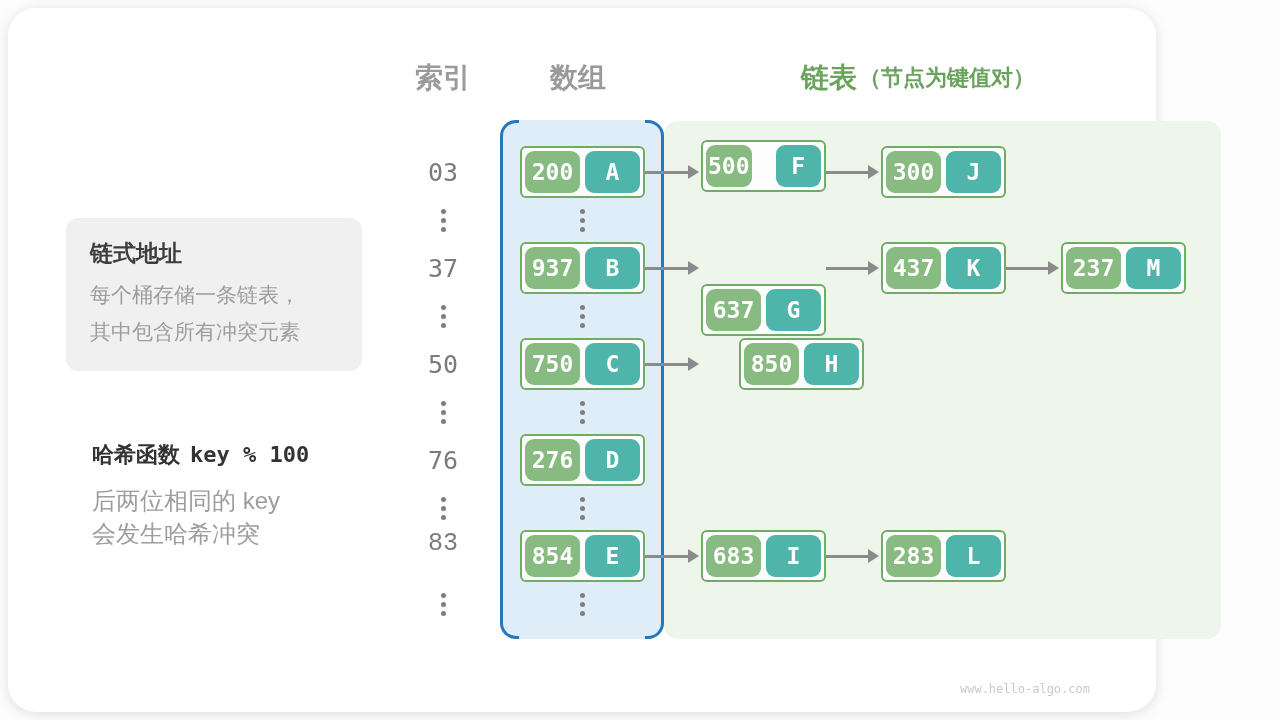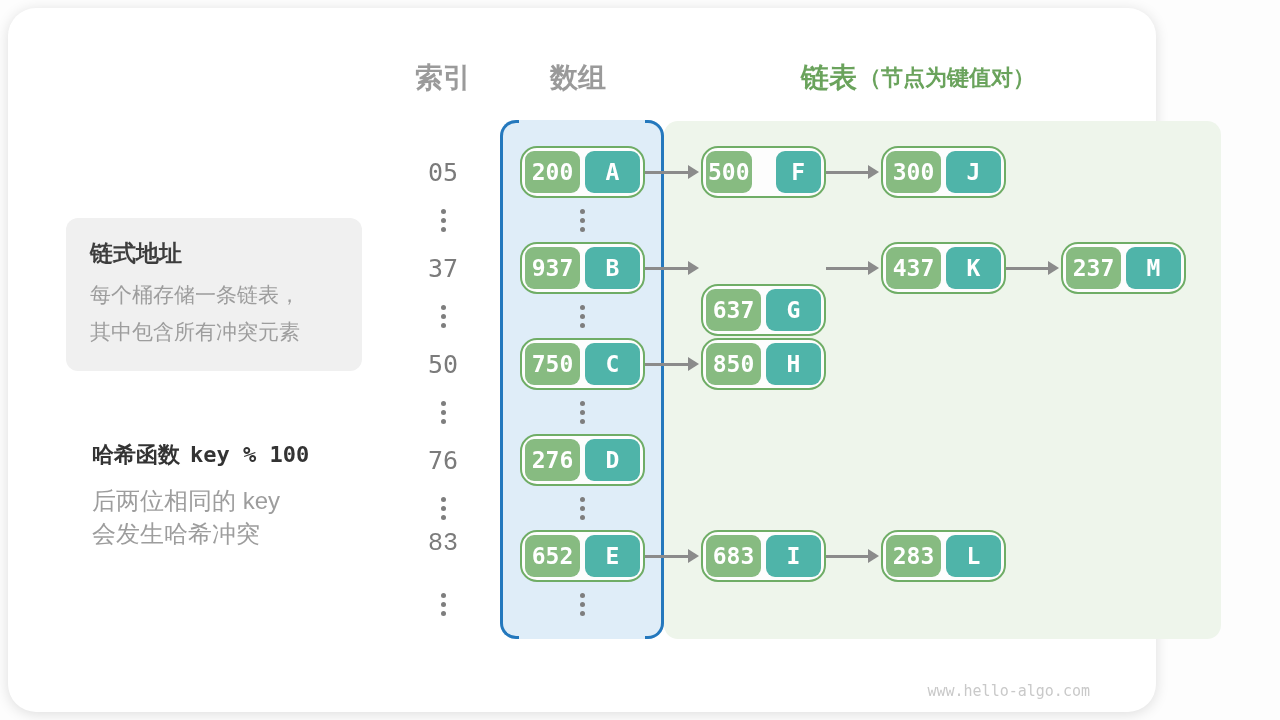--- a/index.html
+++ b/index.html
@@ -66,21 +66,21 @@
     position:absolute; width:60px; height:52px; display:flex;
     align-items:center; justify-content:center;
     font-family:"DejaVu Sans Mono", monospace;
     font-size:25px; color:var(--index-gray);
   }
   .dots { position:absolute; display:flex; flex-direction:column; gap:4px; align-items:center; width:60px; }
   .dots i { width:5px; height:5px; border-radius:50%; background:var(--dot-gray); }
 
   .node {
     position:absolute; width:125px; height:52px; box-sizing:border-box;
-    background:#fdfdfd; border:2px solid var(--node-border); border-radius:17px;
+    background:#fdfdfd; border:2px solid var(--node-border); border-radius:6px;
     display:flex; gap:5px; padding:3px; align-items:stretch;
   }
   .node .cell {
     flex:1; border-radius:9px; display:flex; align-items:center; justify-content:center;
     color:#ffffff; font-family:"DejaVu Sans Mono", monospace;
     font-size:23px; font-weight:bold;
   }
   .node .key { background:var(--key-green); }
   .node .val { background:var(--val-teal); }
 
@@ -91,21 +91,21 @@
   }
   .arrow::after {
     content:""; position:absolute; right:0; top:0;
     border-left:11px solid var(--arrow-gray);
     border-top:7.5px solid transparent; border-bottom:7.5px solid transparent;
   }
 
   #watermark {
     position:absolute; right:66px; top:674px;
     font-family:"DejaVu Sans Mono", monospace;
-    font-size:15px; color:var(--watermark-gray);
+    font-size:12px; color:var(--watermark-gray);
   }
 </style>
 </head>
 <body>
 
 <div id="stage">
   <div id="card">
 
     <div class="col-header" id="header-index" style="left:405px;width:60px;">索引</div>
     <div class="col-header" id="header-array" style="left:540px;width:60px;">数组</div>
@@ -129,27 +129,27 @@
       <div class="body">
         <div class="mono-mix">后两位相同的 key</div>
         <div>会发生哈希冲突</div>
       </div>
     </div>
 
     <div id="array-panel"></div>
     <div id="list-panel"></div>
 
     <div id="diagram-rows">
-        <div class="idx" style="left: 405px; top: 138px;">05</div>
+        <div class="idx" style="left: 405px; top: 138px;">03</div>
         <div class="node" style="left: 512px; top: 138px;">
           <span class="cell key">200</span>
           <span class="cell val">A</span>
         </div>
         <div class="arrow" style="left: 637px; width: 54px; top: 157px;"></div>
-        <div class="node" style="left: 693px; top: 138px; gap: 24px;">
+        <div class="node" style="left: 693px; top: 132px; gap: 24px;">
           <span class="cell key">500</span>
           <span class="cell val">F</span>
         </div>
         <div class="arrow" style="left: 818px; width: 53px; top: 157px;"></div>
         <div class="node" style="left: 873px; top: 138px;">
           <span class="cell key">300</span>
           <span class="cell val">J</span>
         </div>
         <div class="dots" style="left: 405px; top: 201px;">
           <i></i>
@@ -190,21 +190,21 @@
           <i></i>
           <i></i>
           <i></i>
         </div>
         <div class="idx" style="left: 405px; top: 330px;">50</div>
         <div class="node" style="left: 512px; top: 330px;">
           <span class="cell key">750</span>
           <span class="cell val">C</span>
         </div>
         <div class="arrow" style="left: 637px; width: 54px; top: 349px;"></div>
-        <div class="node" style="left: 693px; top: 330px;">
+        <div class="node" style="left: 731px; top: 330px;">
           <span class="cell key">850</span>
           <span class="cell val">H</span>
         </div>
         <div class="dots" style="left: 405px; top: 393px;">
           <i></i>
           <i></i>
           <i></i>
         </div>
         <div class="dots" style="left: 544px; top: 393px;">
           <i></i>
@@ -221,21 +221,21 @@
           <i></i>
           <i></i>
         </div>
         <div class="dots" style="left: 544px; top: 489px;">
           <i></i>
           <i></i>
           <i></i>
         </div>
         <div class="idx" style="left: 405px; top: 509px; font-family: Liberation Mono, monospace;">83</div>
         <div class="node" style="left: 512px; top: 522px;">
-          <span class="cell key">652</span>
+          <span class="cell key">854</span>
           <span class="cell val">E</span>
         </div>
         <div class="arrow" style="left: 637px; width: 54px; top: 541px;"></div>
         <div class="node" style="left: 693px; top: 522px;">
           <span class="cell key">683</span>
           <span class="cell val">I</span>
         </div>
         <div class="arrow" style="left: 818px; width: 53px; top: 541px;"></div>
         <div class="node" style="left: 873px; top: 522px;">
           <span class="cell key">283</span>

